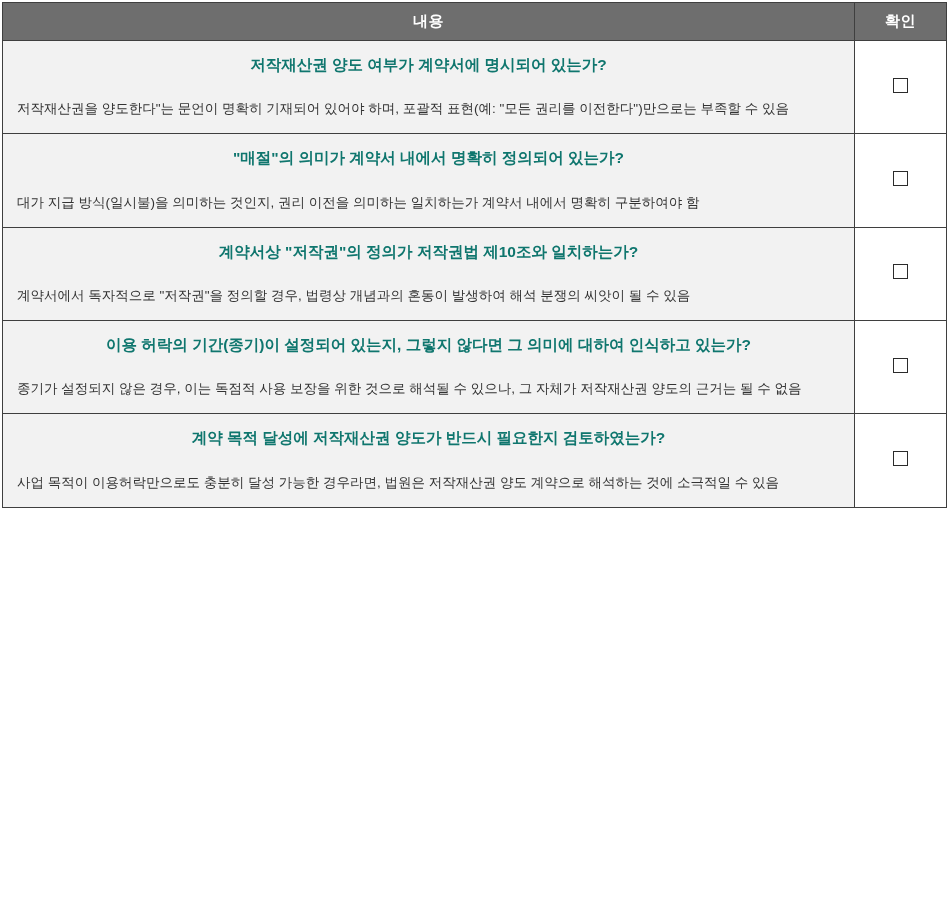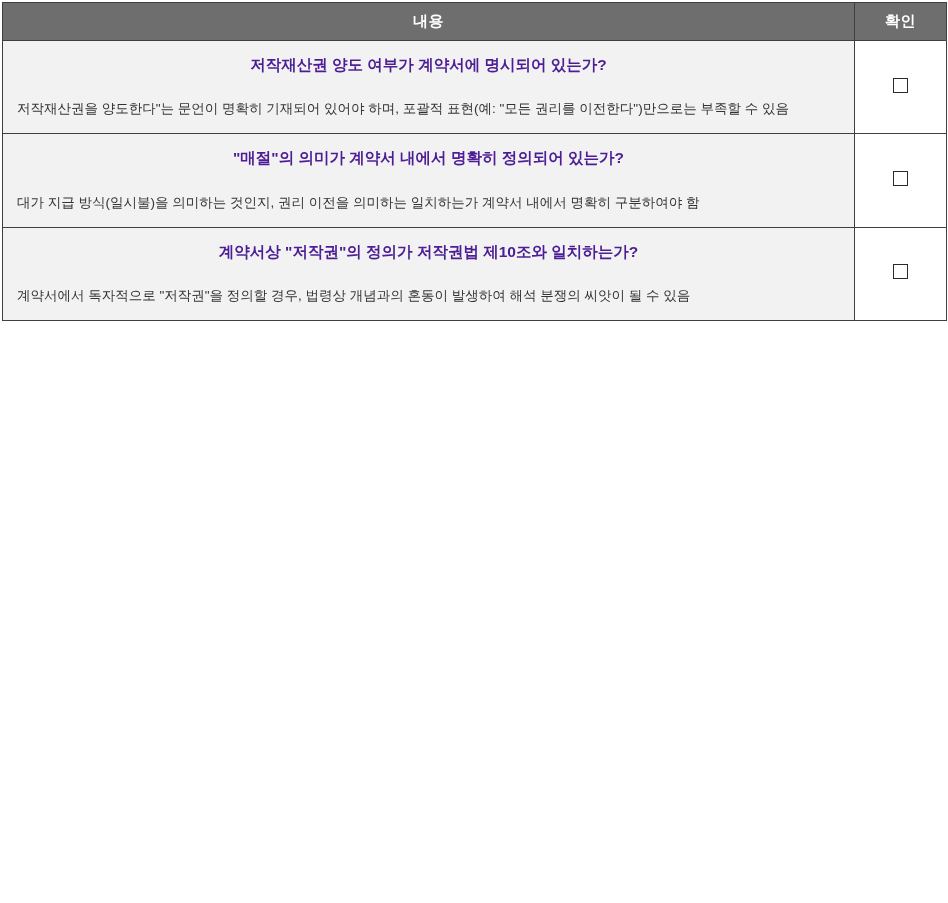--- a/index.html
+++ b/index.html
@@ -47,21 +47,21 @@
   td.check-cell {
     background: #ffffff;
     text-align: center;
     vertical-align: middle;
   }
   .q-title {
     font-size: 15.5px;
     font-weight: bold;
     text-align: center;
     line-height: 1.45;
-    color: #4c1d95;
+    color: #0f766e;
     margin: 2px 6px 0 6px;
   }
   .q-desc {
     font-size: 13.5px;
     font-weight: normal;
     text-align: left;
     line-height: 1.62;
     color: #333333;
     margin-top: 22px;
     word-break: keep-all;
@@ -111,15 +111,33 @@
       </tr>
       <tr>
         <td class="content-cell">
           <div class="q-title">계약서상 "저작권"의 정의가 저작권법 제10조와 일치하는가?</div>
           <div class="q-desc">계약서에서 독자적으로 "저작권"을 정의할 경우, 법령상 개념과의 혼동이 발생하여 해석 분쟁의 씨앗이 될 수 있음</div>
         </td>
         <td class="check-cell">
           <span class="checkbox"></span>
         </td>
       </tr>
+      <tr>
+        <td class="content-cell">
+          <div class="q-title">이용 허락의 기간(종기)이 설정되어 있는지, 그렇지 않다면 그 의미에 대하여 인식하고 있는가?</div>
+          <div class="q-desc">종기가 설정되지 않은 경우, 이는 독점적 사용 보장을 위한 것으로 해석될 수 있으나, 그 자체가 저작재산권 양도의 근거는 될 수 없음</div>
+        </td>
+        <td class="check-cell">
+          <span class="checkbox"></span>
+        </td>
+      </tr>
+      <tr>
+        <td class="content-cell">
+          <div class="q-title">계약 목적 달성에 저작재산권 양도가 반드시 필요한지 검토하였는가?</div>
+          <div class="q-desc">사업 목적이 이용허락만으로도 충분히 달성 가능한 경우라면, 법원은 저작재산권 양도 계약으로 해석하는 것에 소극적일 수 있음</div>
+        </td>
+        <td class="check-cell">
+          <span class="checkbox"></span>
+        </td>
+      </tr>
     </tbody>
   </table>
 </div>
 
 </body></html>

